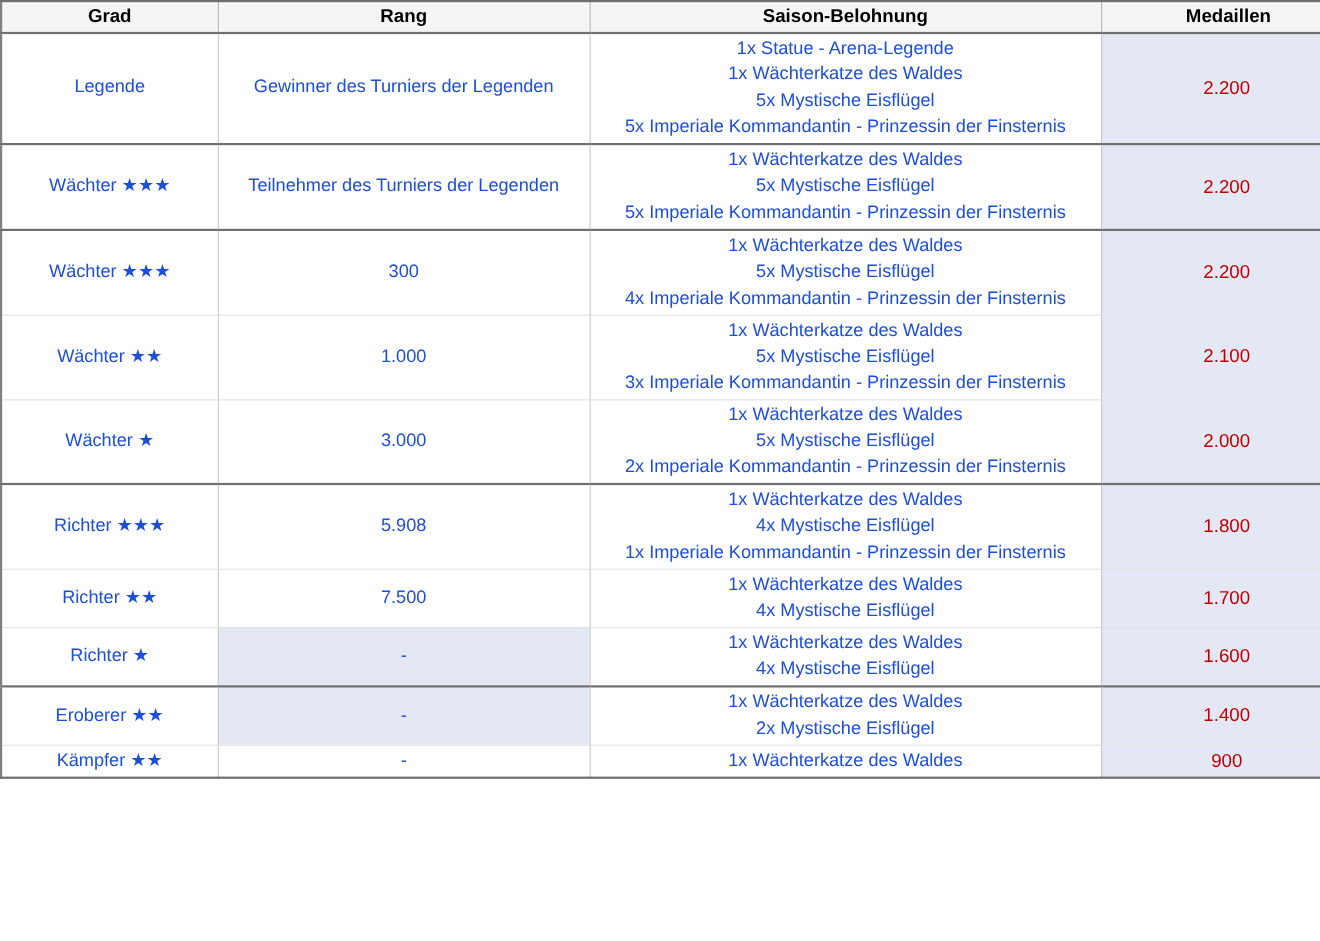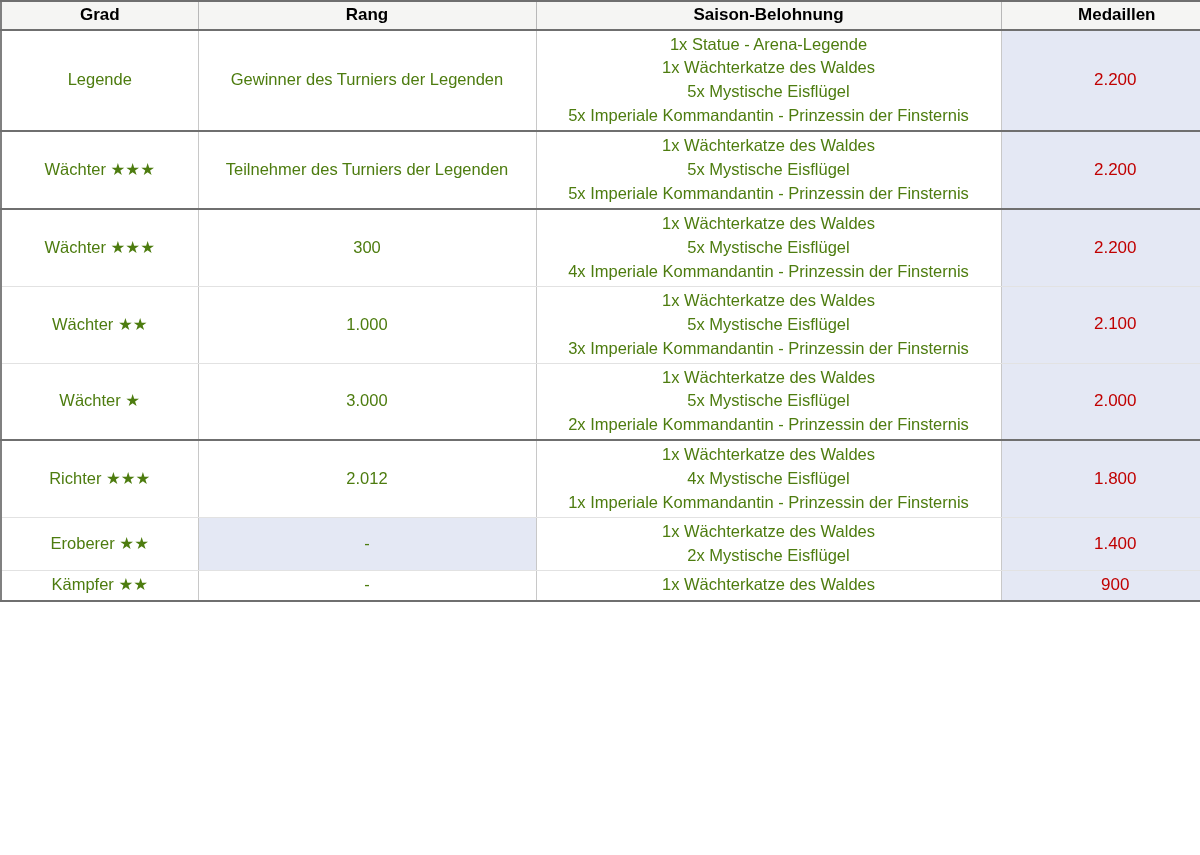--- a/index.html
+++ b/index.html
@@ -52,21 +52,21 @@
     white-space: nowrap;
   }
   thead th:first-child { border-left: none; }
   thead th:last-child  { border-right: none; padding-left: 34px; }
 
   
   tbody td {
     text-align: center;
     vertical-align: middle;
     font-size: 16.5px;
-    color: #4d7c0f;
+    color: #1d4ed8;
     line-height: 1.45;
     padding: 2px 3px;
     border-left: 1px solid #c8c8c8;
     border-right: 1px solid #c8c8c8;
     border-top: 1px solid #e2e2e2;
     border-bottom: 1px solid #e2e2e2;
     background: #ffffff;
   }
   tbody td:first-child { border-left: none; }
   tbody td:last-child  { border-right: none; }
@@ -167,27 +167,45 @@
           <td class="rang">3.000</td>
           <td class="saison">
             <span class="line">1x Wächterkatze des Waldes</span>
             <span class="line">5x Mystische Eisflügel</span>
             <span class="line">2x Imperiale Kommandantin - Prinzessin der Finsternis</span>
           </td>
           <td class="medaillen">2.000</td>
         </tr>
         <tr class="group-start">
           <td class="grad">Richter ★★★</td>
-          <td class="rang">2.012</td>
+          <td class="rang">5.908</td>
           <td class="saison">
             <span class="line">1x Wächterkatze des Waldes</span>
             <span class="line">4x Mystische Eisflügel</span>
             <span class="line">1x Imperiale Kommandantin - Prinzessin der Finsternis</span>
           </td>
           <td class="medaillen">1.800</td>
+        </tr>
+        <tr class="">
+          <td class="grad">Richter ★★</td>
+          <td class="rang">7.500</td>
+          <td class="saison">
+            <span class="line">1x Wächterkatze des Waldes</span>
+            <span class="line">4x Mystische Eisflügel</span>
+          </td>
+          <td class="medaillen">1.700</td>
+        </tr>
+        <tr class="group-end">
+          <td class="grad">Richter ★</td>
+          <td class="rang tinted">-</td>
+          <td class="saison">
+            <span class="line">1x Wächterkatze des Waldes</span>
+            <span class="line">4x Mystische Eisflügel</span>
+          </td>
+          <td class="medaillen">1.600</td>
         </tr>
         <tr class="">
           <td class="grad">Eroberer ★★</td>
           <td class="rang tinted">-</td>
           <td class="saison">
             <span class="line">1x Wächterkatze des Waldes</span>
             <span class="line">2x Mystische Eisflügel</span>
           </td>
           <td class="medaillen">1.400</td>
         </tr>

